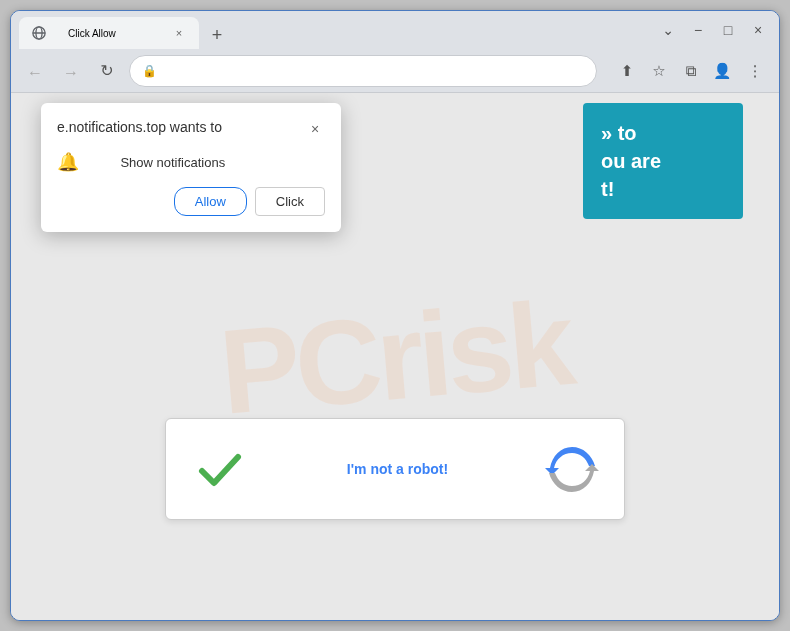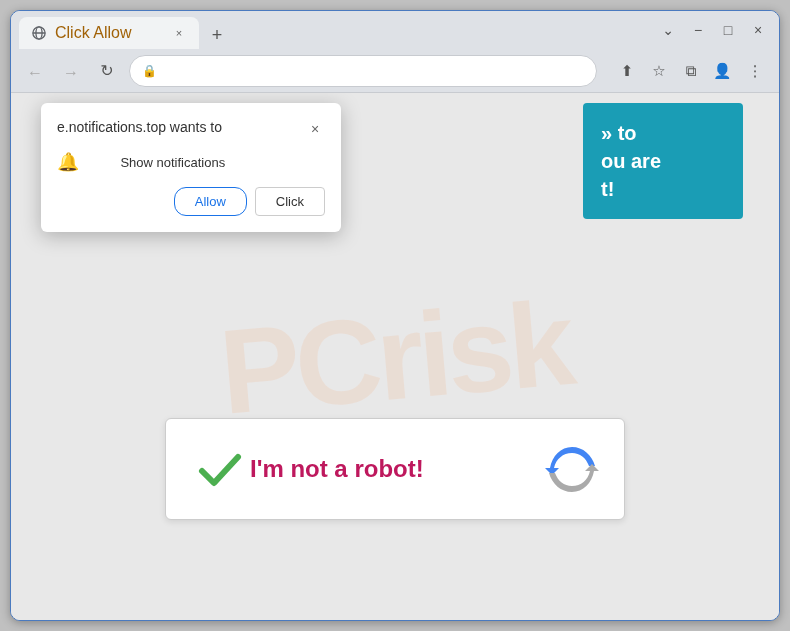--- a/index.html
+++ b/index.html
@@ -63,26 +63,27 @@
       align-items: center;
       justify-content: center;
     }
 
     .tab-favicon svg {
       width: 14px;
       height: 14px;
     }
 
     .tab-title {
-      font-size: 16px;
-      color: #a16207;
+      font-size: 10px;
+      color: #000000;
       flex: 1;
       white-space: nowrap;
       overflow: hidden;
       text-overflow: ellipsis;
+      margin-left: 13px;
     }
 
     .tab-close {
       width: 16px;
       height: 16px;
       border-radius: 50%;
       display: flex;
       align-items: center;
       justify-content: center;
       font-size: 11px;
@@ -345,25 +346,25 @@
       align-items: center;
       justify-content: center;
     }
 
     .checkmark-svg {
       width: 52px;
       height: 52px;
     }
 
     .captcha-label {
-      font-size: 24px;
+      font-size: 14px;
       font-weight: bold;
-      color: #be185d;
-      flex: 1;
-      text-align: left;
+      color: #3b82f6;
+      flex: 1;
+      text-align: center;
     }
 
     .recaptcha-logo {
       width: 55px;
       height: 55px;
       display: flex;
       align-items: center;
       justify-content: center;
     }
   </style>

